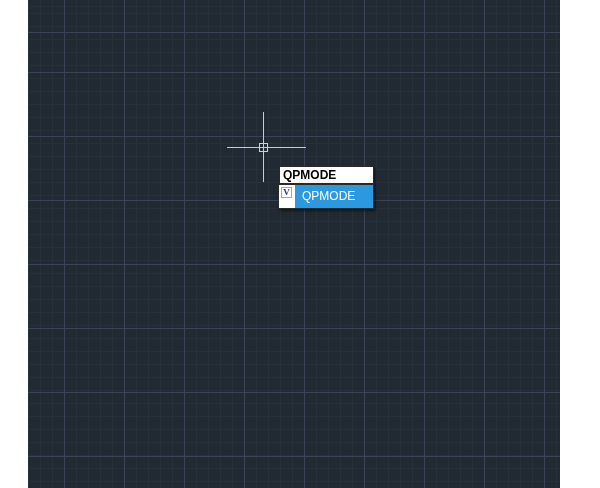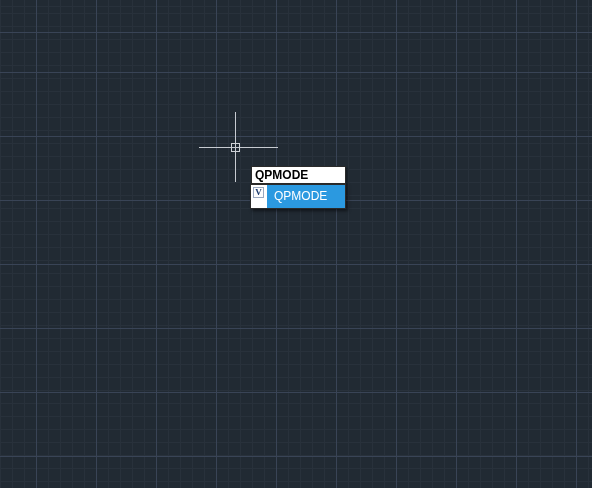--- a/index.html
+++ b/index.html
@@ -7,33 +7,34 @@
     padding: 0;
     width: 600px;
     height: 488px;
     overflow: hidden;
     font-family: "Liberation Sans", sans-serif;
   }
 
   
   .canvas {
     position: relative;
-    width: 592px;
+    width: 532px;
     height: 488px;
     background-color: #212a33;
     background-image:
       
       repeating-linear-gradient(90deg, #394456 0px, #394456 1px, transparent 1px, transparent 60px),
       
       repeating-linear-gradient(0deg,  #394456 0px, #394456 1px, transparent 1px, transparent 64px),
       
       repeating-linear-gradient(90deg, #28313b 0px, #28313b 1px, transparent 1px, transparent 12px),
       
       repeating-linear-gradient(0deg,  #28313b 0px, #28313b 1px, transparent 1px, transparent 13px);
     background-position: 36px 0px, 0px 33px, 0px 0px, 0px 7px;
+    margin-left: 28px;
   }
 
   
   .crosshair-v {
     position: absolute;
     left: 235px;
     top: 112px;
     width: 1px;
     height: 70px;
     background: #c7cbd1;

